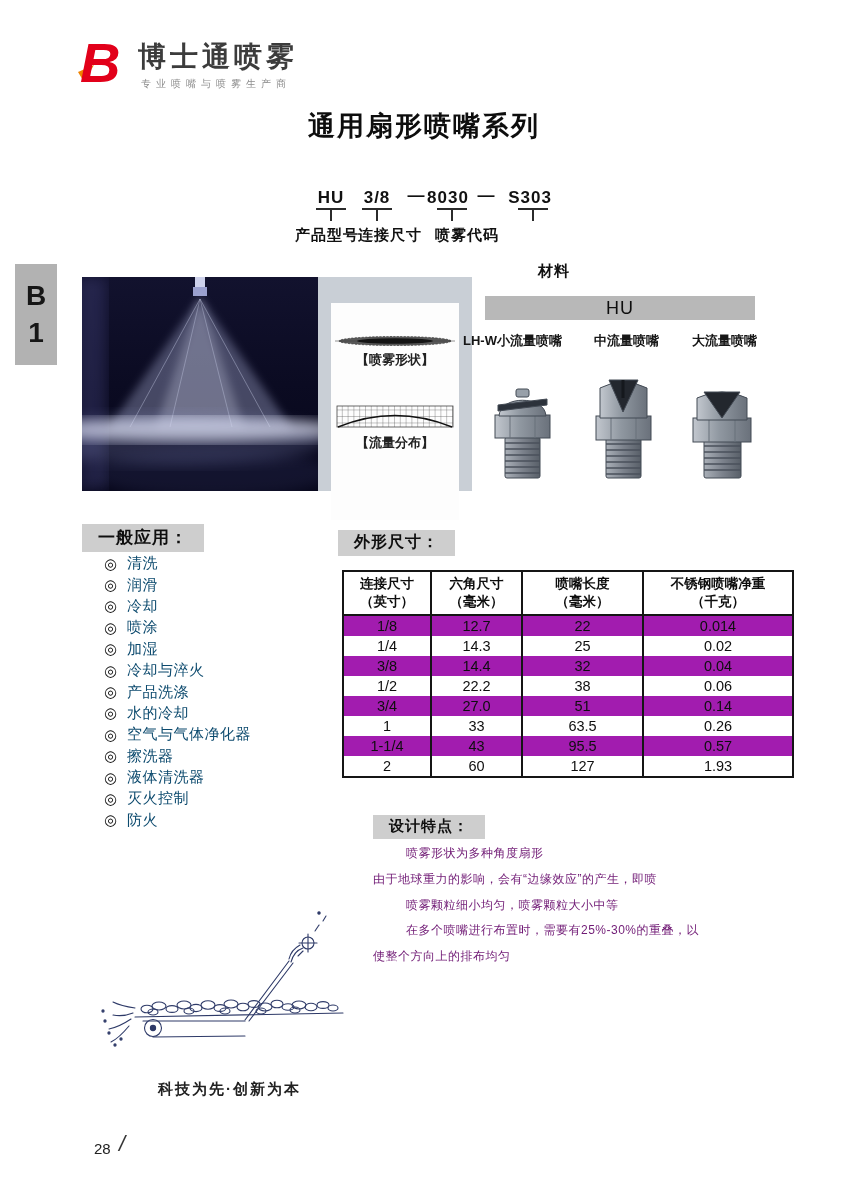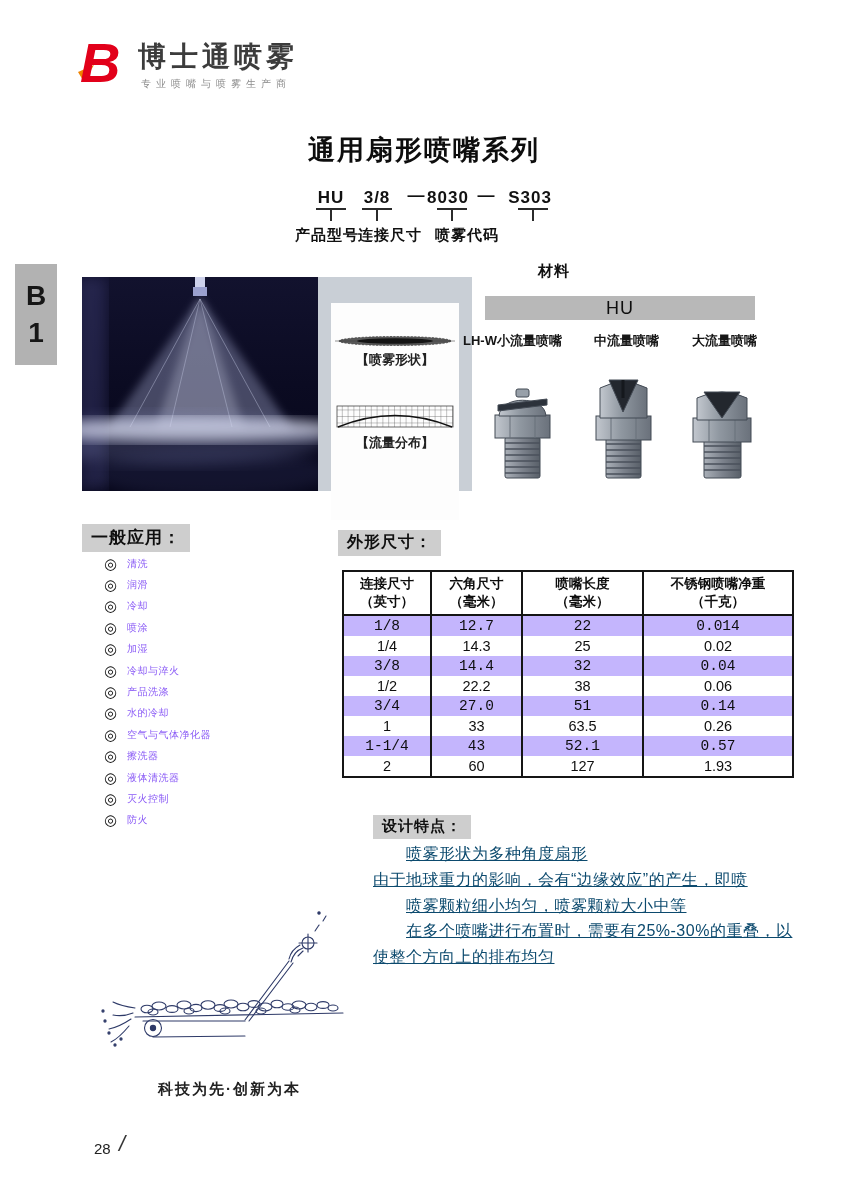--- a/index.html
+++ b/index.html
@@ -6,21 +6,21 @@
   #page{position:relative;width:848px;height:1200px;background:#ffffff;overflow:hidden;
         font-family:"Liberation Sans",sans-serif;color:#111;}
 
   
   #logo-mark{position:absolute;left:72px;top:28px;}
   #company-name{position:absolute;left:138px;top:38px;font-size:28px;font-weight:bold;
         color:#3c3c3c;letter-spacing:4px;}
   #tagline{position:absolute;left:141px;top:77px;font-size:10px;color:#8d8d8d;letter-spacing:5px;}
 
   
-  #page-title{position:absolute;left:0;right:0;top:132px;text-align:center;
+  #page-title{position:absolute;left:0;right:0;top:108px;text-align:center;
         font-size:27px;font-weight:bold;letter-spacing:2px;color:#0d0d0d;}
 
   
   #code-diagram{position:absolute;left:0;top:0;width:848px;height:0;}
   .code-part{position:absolute;top:188px;transform:translateX(-50%);font-size:17px;
         font-weight:bold;letter-spacing:1px;white-space:nowrap;}
   .code-dash{position:absolute;top:186px;transform:translateX(-50%);font-size:17px;font-weight:bold;}
   .code-tickbar{position:absolute;top:208px;width:30px;height:2px;background:#2b2b2b;}
   .code-tickstem{position:absolute;top:208px;width:2px;height:13px;background:#2b2b2b;}
   .code-label{position:absolute;top:226px;transform:translateX(-50%);font-size:15px;
@@ -46,43 +46,43 @@
   #hu-bar{position:absolute;left:485px;top:296px;width:270px;height:24px;background:#b8b8b8;
         display:flex;align-items:center;justify-content:center;font-size:18px;
         letter-spacing:1px;color:#0e0e0e;}
   .variant-label{position:absolute;top:332px;font-size:13px;font-weight:bold;white-space:nowrap;color:#161616;}
   #variant-0{left:463px;} #variant-1{left:594px;} #variant-2{left:692px;}
   .nozzle{position:absolute;}
   #nozzle-0{left:490px;top:375px;} #nozzle-1{left:590px;top:368px;} #nozzle-2{left:687px;top:380px;}
 
   
   .hl{position:absolute;background:#cecece;font-weight:bold;color:#0f0f0f;
-        padding:2px 9px 3px;letter-spacing:1px;white-space:nowrap;}
+        padding:2px 16px 3px;letter-spacing:1px;white-space:nowrap;}
   #apps-heading{left:82px;top:524px;font-size:17px;}
   #dims-heading{left:338px;top:530px;font-size:16px;}
   #design-heading{left:373px;top:815px;font-size:15px;}
 
   
   #app-list{position:absolute;left:104px;top:553px;}
   .app-item{display:flex;align-items:center;height:21.4px;}
   .app-bullet{font-size:15px;margin-right:10px;color:#111;}
-  .app-label{font-size:10px;color:#8b5cf6;letter-spacing:0.5px;}
+  .app-label{font-size:15px;color:#0c4a6e;letter-spacing:0.5px;}
 
   
   #dim-table{position:absolute;left:342px;top:570px;border-collapse:collapse;
         table-layout:fixed;background:#fff;border:2px solid #151515;}
   #dim-table th{border:2px solid #151515;font-size:13.5px;font-weight:bold;text-align:center;
         white-space:pre-line;height:42px;line-height:1.35;padding:0 2px;color:#0e0e0e;}
   #dim-table td{border-left:2px solid #151515;border-right:2px solid #151515;border-top:none;
         border-bottom:none;font-size:14.5px;text-align:center;height:20px;padding:0;color:#0e0e0e;}
-  #dim-table tr.shaded td{background:#c4b5fd;font-family:Liberation Mono, monospace;}
+  #dim-table tr.shaded td{background:#a21caf;}
 
   
   #design-lines{position:absolute;left:373px;top:841px;width:440px;}
-  .feature-line{font-size:16px;line-height:25.8px;color:#0c4a6e;letter-spacing:0.5px;white-space:nowrap;text-decoration:underline;}
+  .feature-line{font-size:12px;line-height:25.8px;color:#701a75;letter-spacing:0.5px;white-space:nowrap;}
   .feature-line.indent{padding-left:33px;}
 
   
   #illustration{position:absolute;left:95px;top:893px;}
   #footer-pageno{position:absolute;left:94px;top:1140px;font-size:15px;color:#222;}
   #footer-slash{position:absolute;left:119px;top:1131px;font-size:22px;font-style:italic;color:#333;}
   #footer-slogan{position:absolute;left:158px;top:1080px;font-size:15px;font-weight:bold;
         letter-spacing:2px;color:#222;}
 </style>
 </head>
@@ -347,21 +347,21 @@
         </tr>
         <tr>
           <td>1</td>
           <td>33</td>
           <td>63.5</td>
           <td>0.26</td>
         </tr>
         <tr class="shaded">
           <td>1-1/4</td>
           <td>43</td>
-          <td>52.1</td>
+          <td>95.5</td>
           <td>0.57</td>
         </tr>
         <tr>
           <td>2</td>
           <td>60</td>
           <td>127</td>
           <td>1.93</td>
         </tr>
       </tbody>
     </table>

